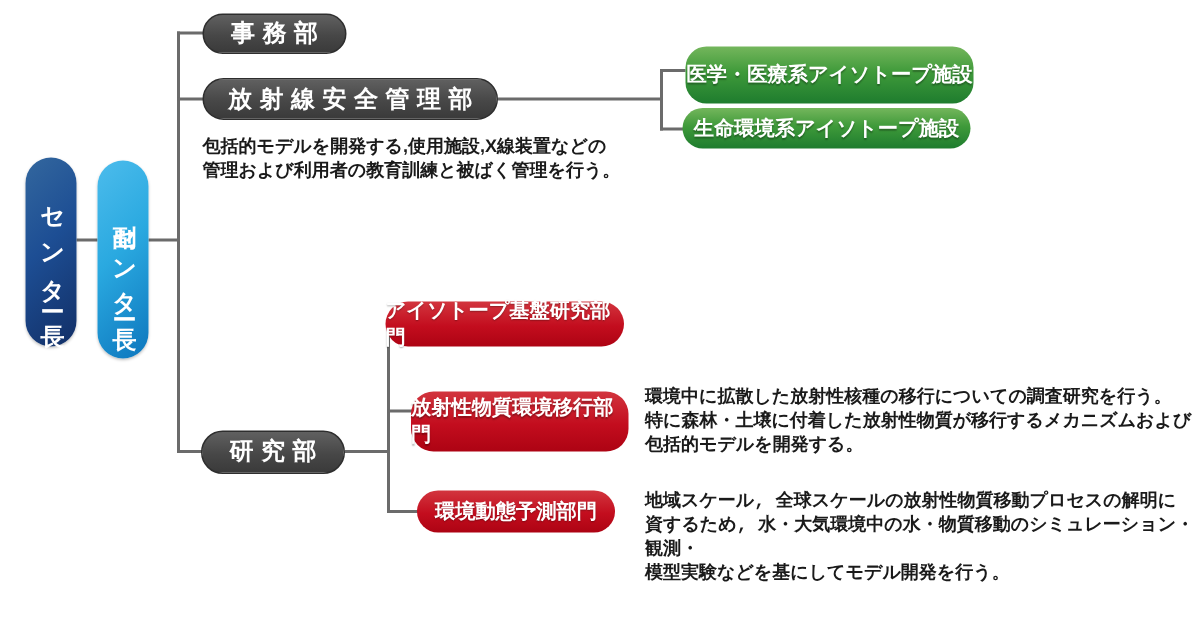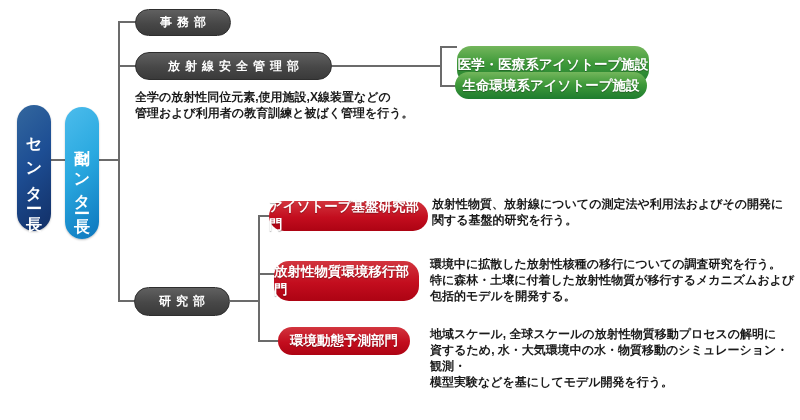--- a/index.html
+++ b/index.html
@@ -22,21 +22,21 @@
   .pill-director{background:linear-gradient(135deg,#33679e 0%,#1d4e94 45%,#122f66 100%);}
   .pill-director span{letter-spacing:6px;}
   .pill-deputy{background:linear-gradient(135deg,#4cbcec 0%,#2aa9e0 45%,#0d76bd 100%);}
   .pill-deputy span{letter-spacing:3px;}
 
   
   .dept-pill{
     position:absolute;box-sizing:border-box;
     background:linear-gradient(180deg,#606060 0%,#474747 55%,#3a3a3a 100%);
     border:1px solid #2e2e2e;border-radius:16px;
-    color:#fff;font-weight:bold;font-size:12px;letter-spacing:5px;
+    color:#fff;font-weight:bold;font-size:16px;letter-spacing:5px;
     display:flex;align-items:center;justify-content:center;
     padding-left:5px; 
   }
 
   
   .facility{
     position:absolute;box-sizing:border-box;
     background:linear-gradient(180deg,#74b65c 0%,#3f9a3a 45%,#1e7c2e 100%);
     border-radius:14px;color:#fff;font-weight:bold;font-size:13.5px;
     display:flex;align-items:center;justify-content:center;
@@ -91,42 +91,40 @@
   <div class="dept-pill" style="left:135px;top:9px;width:96px;height:27px;">
     <span>事務部</span>
   </div>
   <div class="dept-pill" style="left:134px;top:287px;width:96px;height:29px;">
     <span>研究部</span>
   </div>
   <div class="dept-pill" style="left:135px;top:52px;width:197px;height:28px;">
     <span>放射線安全管理部</span>
   </div>
 
-  <div class="desc" style="left:135px;top:89px;width:310px;">全学の放射性同位元素,使用施設,X線装置などの
+  <div class="desc" style="left:135px;top:89px;width:310px;">包括的モデルを開発する,使用施設,X線装置などの
 管理および利用者の教育訓練と被ばく管理を行う。</div>
 
-  <div class="facility" style="left:457px;top:46px;width:192px;height:38px;">
+  <div class="facility" style="left:457px;top:31px;width:192px;height:38px;">
     <span>医学・医療系アイソトープ施設</span>
   </div>
   <div class="facility" style="left:455px;top:72px;width:192px;height:27px;">
     <span>生命環境系アイソトープ施設</span>
   </div>
 
-  <div class="division" style="left:269px;top:201px;width:159px;height:30px;">
+  <div class="division" style="left:257px;top:201px;width:159px;height:30px;">
     <span>アイソトープ基盤研究部門</span>
   </div>
   <div class="division" style="left:274px;top:261px;width:145px;height:40px;">
     <span>放射性物質環境移行部門</span>
   </div>
   <div class="division" style="left:278px;top:327px;width:132px;height:28px;">
     <span>環境動態予測部門</span>
   </div>
 
-  <div class="desc" style="left:432px;top:196px;width:362px;">放射性物質、放射線についての測定法や利用法およびその開発に
-関する基盤的研究を行う。</div>
   <div class="desc" style="left:430px;top:256px;width:366px;">環境中に拡散した放射性核種の移行についての調査研究を行う。
 特に森林・土壌に付着した放射性物質が移行するメカニズムおよび
 包括的モデルを開発する。</div>
-  <div class="desc" style="left:430px;top:326px;width:368px;">地域スケール, 全球スケールの放射性物質移動プロセスの解明に
+  <div class="desc" style="left:430px;top:326px;width:368px;font-family:Liberation Mono, monospace;">地域スケール, 全球スケールの放射性物質移動プロセスの解明に
 資するため, 水・大気環境中の水・物質移動のシミュレーション・観測・
 模型実験などを基にしてモデル開発を行う。</div>
 
 </div>
 
 </body></html>

